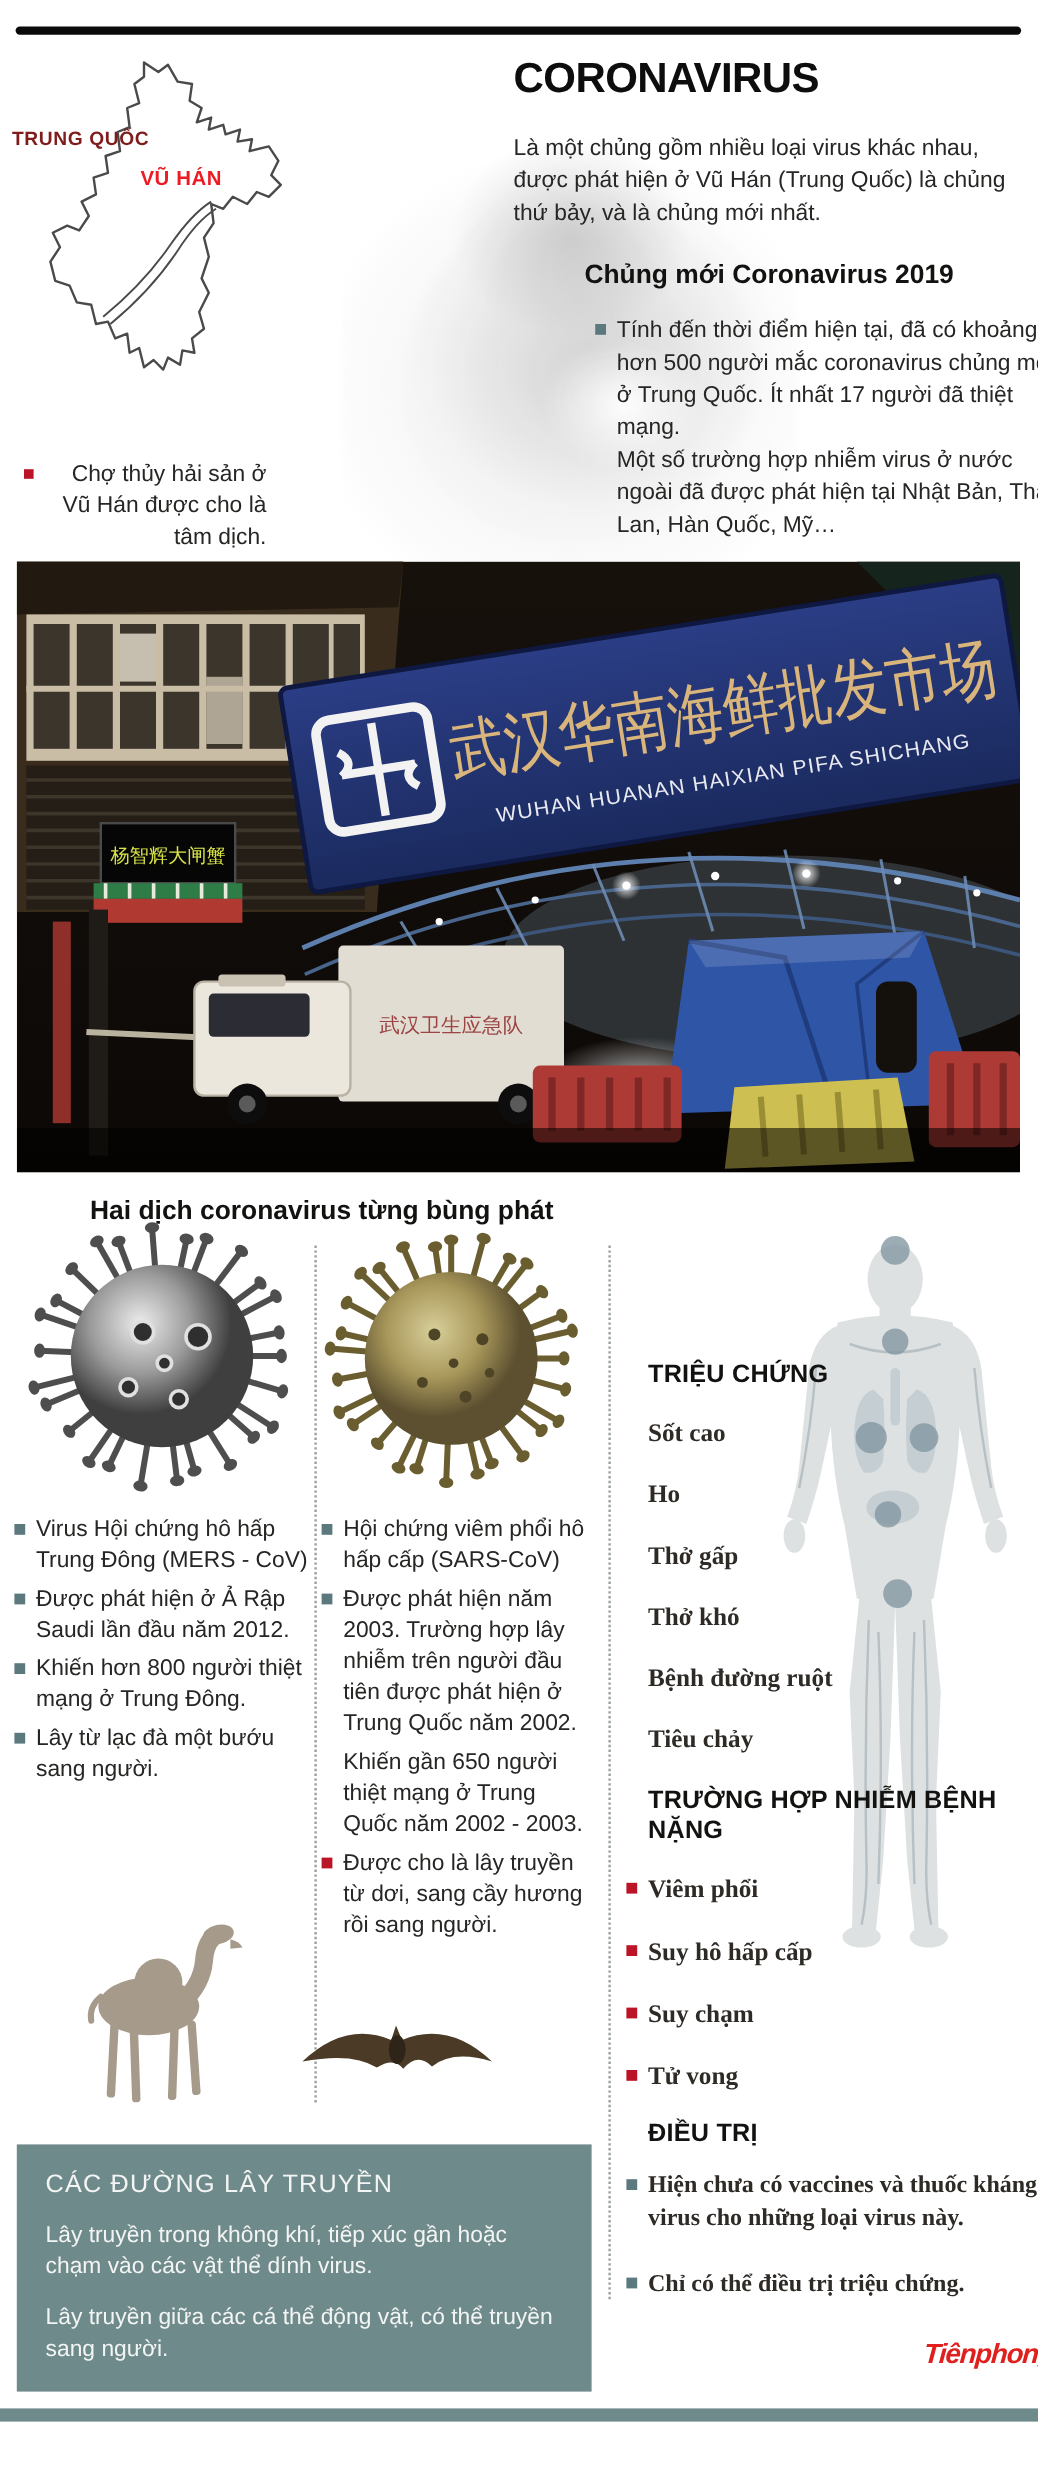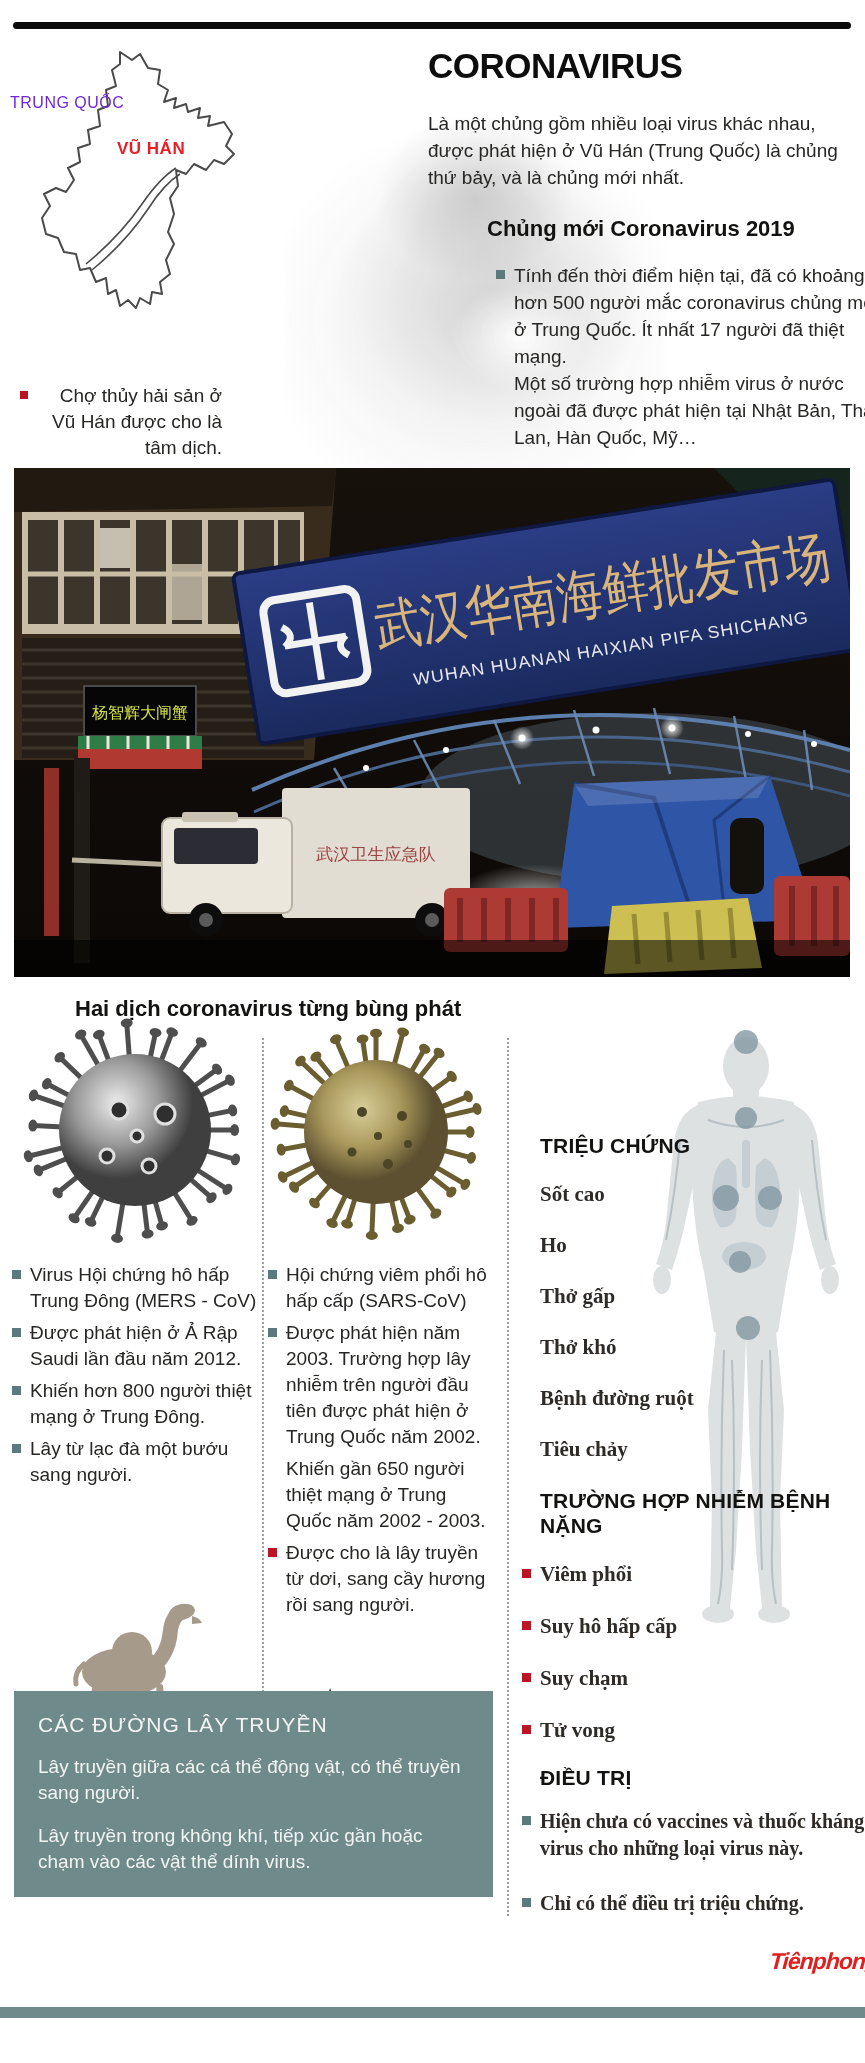--- a/index.html
+++ b/index.html
@@ -2,21 +2,21 @@
 <html><head>
 <meta charset="utf-8">
 <style>
   html,body{margin:0;padding:0;background:#fff;}
   .page{position:relative;width:865px;height:2063px;background:#fff;overflow:hidden;
         font-family:"Liberation Sans","DejaVu Sans",sans-serif;color:#1d1d1b;}
   .abs{position:absolute;}
   
   .toprule{left:13px;top:22px;width:838px;height:7px;background:#0a0a0a;border-radius:4px;}
   
-  .region-label{left:10px;top:94px;font-size:16px;font-weight:400;color:#6d28d9;letter-spacing:.5px;}
+  .region-label{left:10px;top:108px;font-size:16px;font-weight:700;color:#7f1d1d;letter-spacing:.5px;}
   .city-label{left:117px;top:139px;font-size:17px;font-weight:800;color:#ed1c24;letter-spacing:.5px;text-align:center;}
   
   .person{left:285px;top:88px;width:380px;height:390px;filter:blur(2px);opacity:.95;
     background:
       radial-gradient(95px 75px at 62% 64%, rgba(255,255,255,.95), rgba(255,255,255,0) 72%),
       radial-gradient(150px 125px at 50% 28%, rgba(125,125,125,.32), rgba(255,255,255,0) 66%),
       radial-gradient(205px 190px at 55% 52%, rgba(150,150,150,.28), rgba(255,255,255,0) 75%),
       radial-gradient(265px 245px at 50% 60%, rgba(185,185,185,.33), rgba(255,255,255,0) 82%);}
   .title{left:428px;top:46px;font-size:35px;font-weight:800;letter-spacing:-.5px;color:#0d0d0d;}
   .intro{left:428px;top:110px;width:410px;font-size:19px;line-height:27px;color:#262624;}
@@ -51,21 +51,21 @@
   .sym-list{left:540px;top:1182px;display:flex;flex-direction:column;gap:27px;z-index:3;}
   .sym-list div{font-size:21px;line-height:24px;}
   .severe-head{left:540px;top:1488px;width:305px;line-height:25px;}
   .severe-list{left:522px;top:1562px;display:flex;flex-direction:column;gap:28px;z-index:3;}
   .severe-list .vitem div{font-size:21px;line-height:24px;}
   .severe-list .marker{margin-top:7px;}
   .treat-head{left:540px;top:1766px;}
   .treat-list{left:522px;top:1808px;width:350px;display:flex;flex-direction:column;gap:28px;z-index:3;}
   .treat-list .vitem div{font-size:20px;line-height:27px;width:332px;}
   
-  .trans-box{left:14px;top:1691px;width:479px;height:206px;background:#6f8a8a;box-sizing:border-box;
+  .trans-box{left:14px;top:1787px;width:479px;height:206px;background:#6f8a8a;box-sizing:border-box;
              padding:22px 24px 0 24px;z-index:2;}
   .trans-head{font-size:21px;font-weight:400;color:#f3f5f4;letter-spacing:1px;}
   .trans-p{margin-top:17px;font-size:19px;line-height:26px;color:#f3f5f4;}
   .bottombar{left:0;top:2007px;width:865px;height:11px;background:#6f8a8a;}
   .logo{left:770px;top:1948px;font-size:23px;font-weight:800;font-style:italic;color:#e0201e;
         letter-spacing:-1px;transform:skewX(-4deg);}
   svg{display:block;}
   .z2{z-index:2;}
 </style>
 </head>
@@ -526,20 +526,20 @@
       <div class="serif">Hiện chưa có vaccines và thuốc kháng virus cho những loại virus này.</div>
       </div>
     <div class="vitem">
       <span class="marker m-teal"></span>
       <div class="serif">Chỉ có thể điều trị triệu chứng.</div>
       </div>
   </div>
 
   <div class="abs trans-box">
     <div class="trans-head">CÁC ĐƯỜNG LÂY TRUYỀN</div>
+    <div class="trans-p">Lây truyền trong không khí, tiếp xúc gần hoặc chạm vào các vật thể dính virus.</div>
     <div class="trans-p">Lây truyền giữa các cá thể động vật, có thể truyền sang người.</div>
-    <div class="trans-p">Lây truyền trong không khí, tiếp xúc gần hoặc chạm vào các vật thể dính virus.</div>
   </div>
 
   <div class="abs bottombar"></div>
   <div class="abs logo">Tiênphong</div>
 
 </div>
 
 </body></html>

